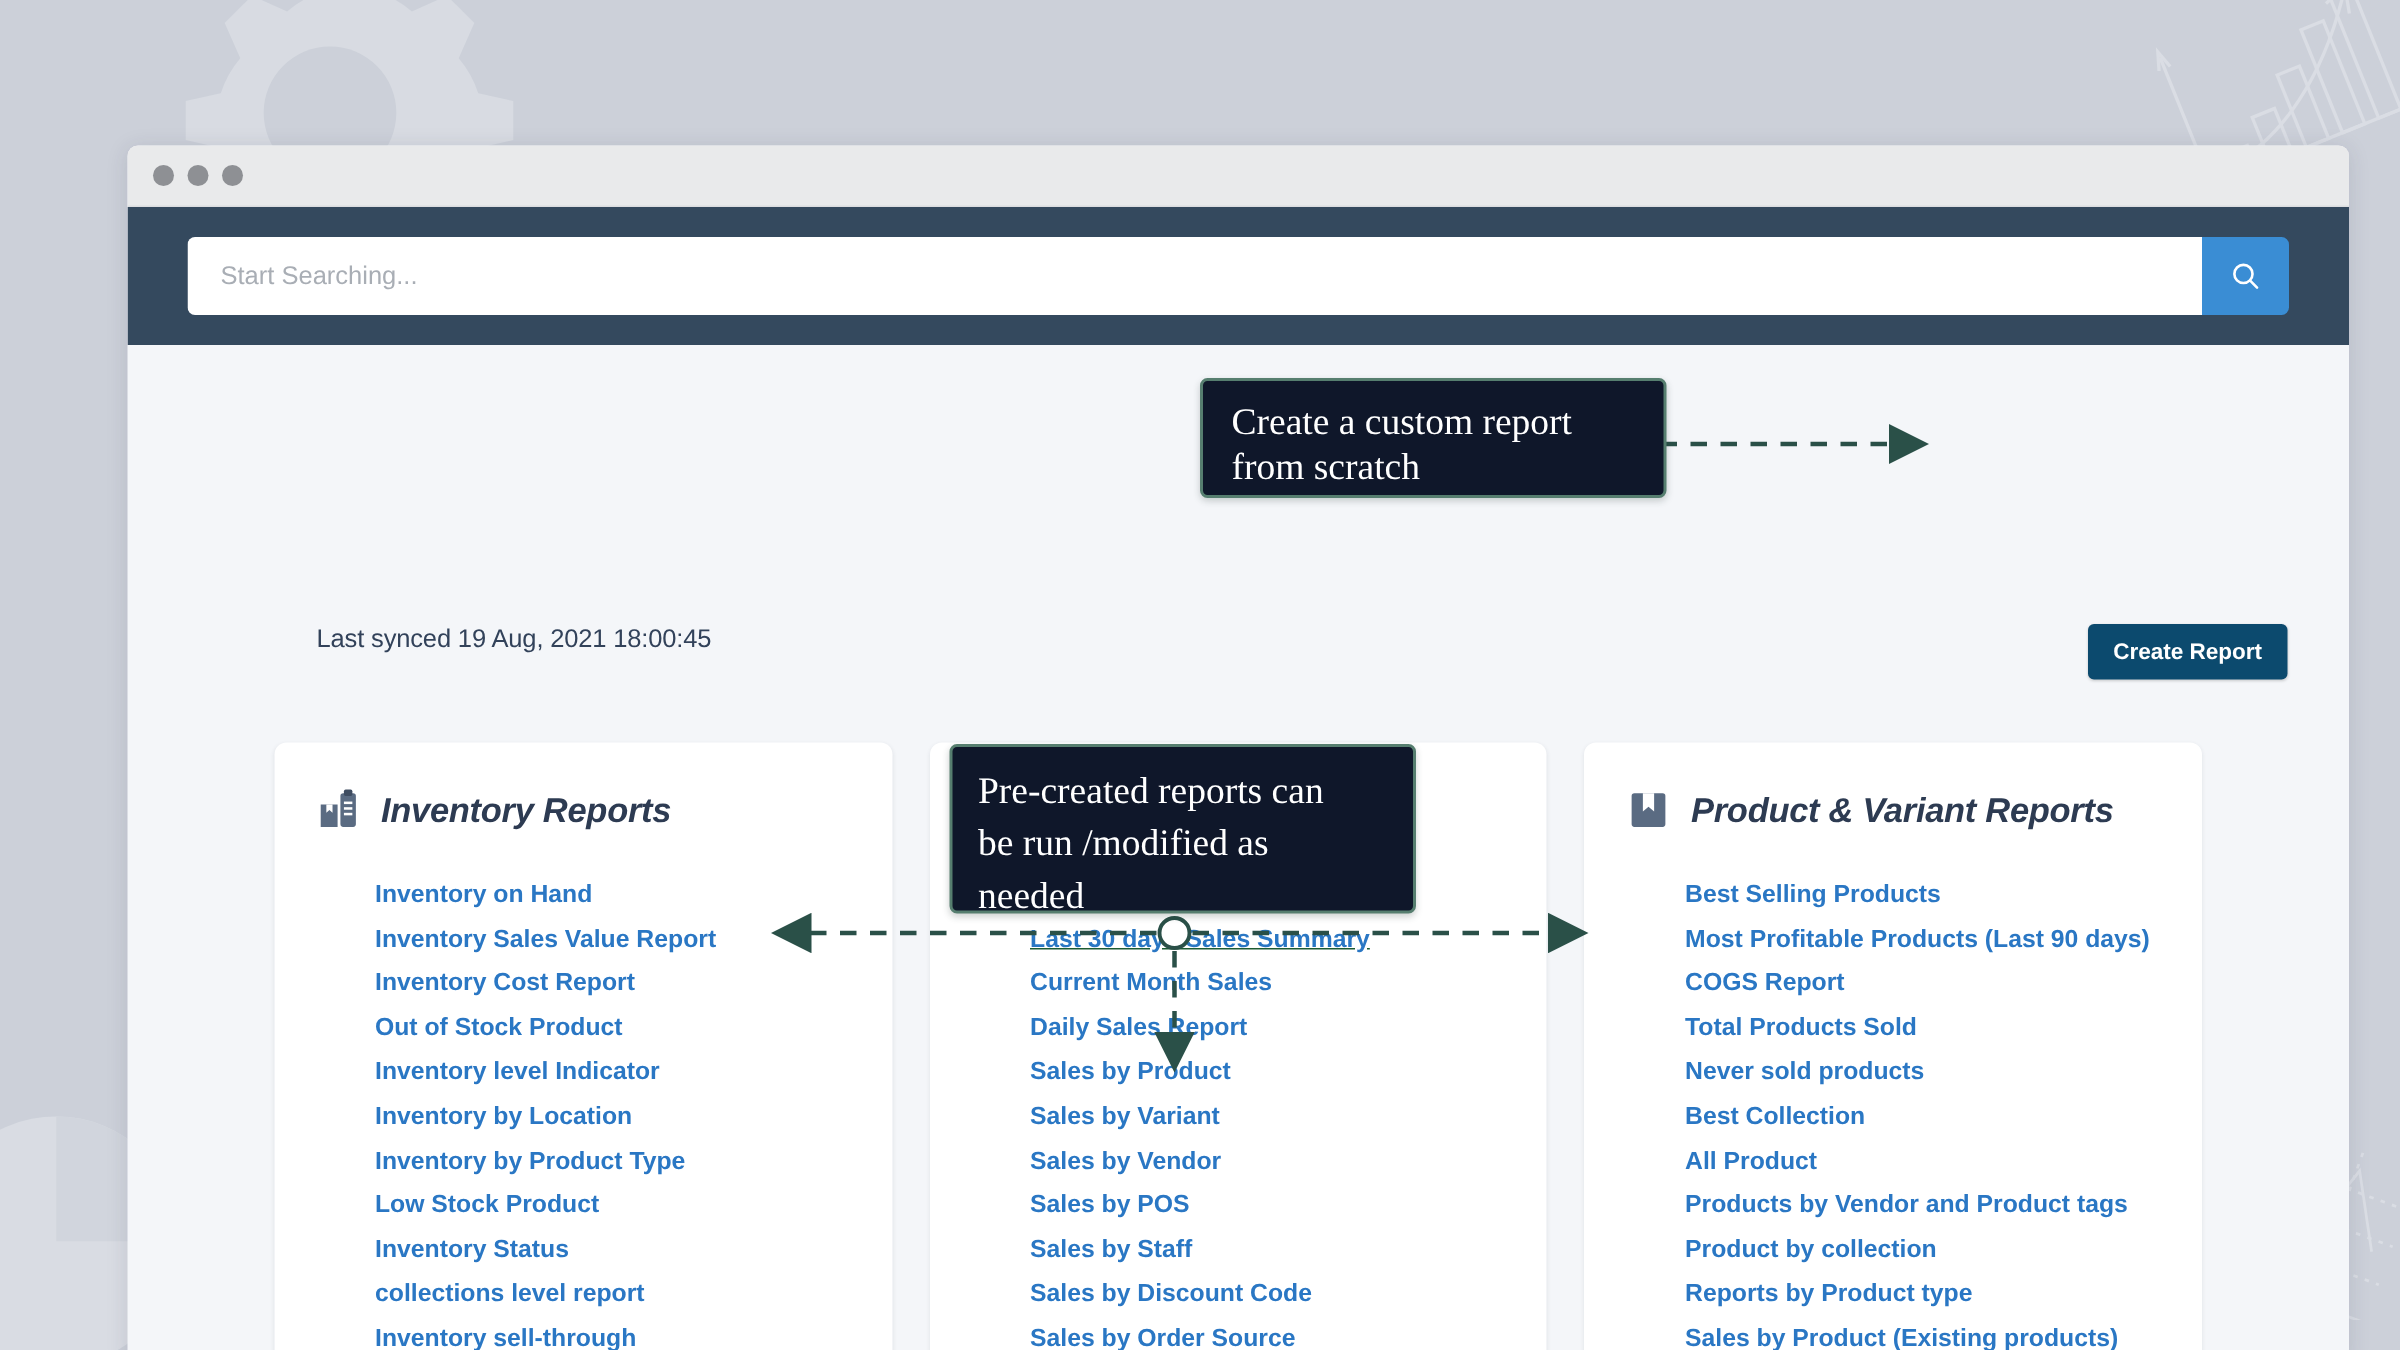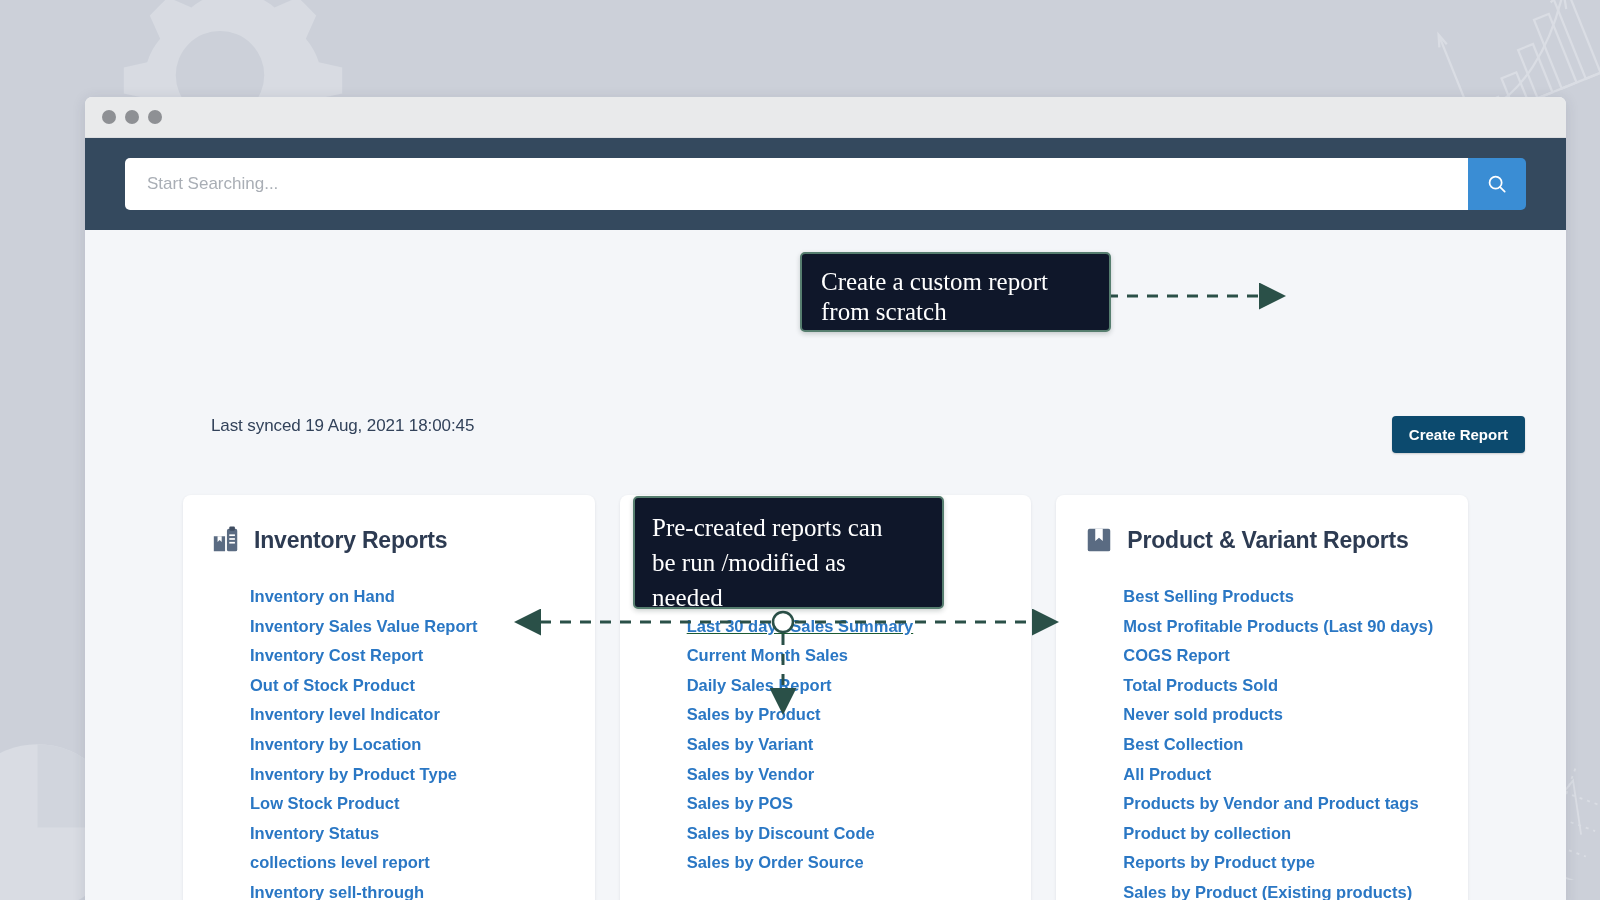--- a/index.html
+++ b/index.html
@@ -84,21 +84,21 @@
     background: #ffffff; border-radius: 8px;
     padding: 30px 0 36px 0;
     box-shadow: 0 1px 3px rgba(40,50,70,.10);
     height: 523px;
   }
   .card-header {
     display: flex; align-items: center; gap: 13px;
     padding: 0 28px 0 28px; margin-bottom: 27px;
   }
   .card-title {
-    font-size: 23px; font-weight: bold; color: #2d3b52; letter-spacing: -.2px;
+    font-size: 23px; font-weight: bold; color: #2d3b52; letter-spacing: -.2px; font-style: italic;
   }
   .card-links { display: flex; flex-direction: column; padding: 0 28px 0 67px; }
   .card-links a {
     color: #2a77c4; font-size: 16.5px; text-decoration: none;
     line-height: 29.6px; white-space: nowrap; font-weight: bold;
   }
   .card-links a.underlined { text-decoration: underline; text-decoration-color:#1c5a32; }
 
   
   .anno-box {
@@ -234,20 +234,21 @@
         </div>
         <div class="card-links">
           <a href="#">Last 24 hours orders</a>
           <a href="#" class="underlined">Last 30 days Sales Summary</a>
           <a href="#">Current Month Sales</a>
           <a href="#">Daily Sales Report</a>
           <a href="#">Sales by Product</a>
           <a href="#">Sales by Variant</a>
           <a href="#">Sales by Vendor</a>
           <a href="#">Sales by POS</a>
+          <a href="#">Sales by Staff</a>
           <a href="#">Sales by Discount Code</a>
           <a href="#">Sales by Order Source</a>
 
         </div>
       </div>
 
       <div class="report-card">
         <div class="card-header">
           <svg width="30" height="30" viewBox="0 0 32 32">
             <path d="M6 4 h20 a2 2 0 0 1 2 2 v20 a2 2 0 0 1-2 2 H6 a2 2 0 0 1-2-2 V6 a2 2 0 0 1 2-2 z" fill="#5a6b82"></path>

